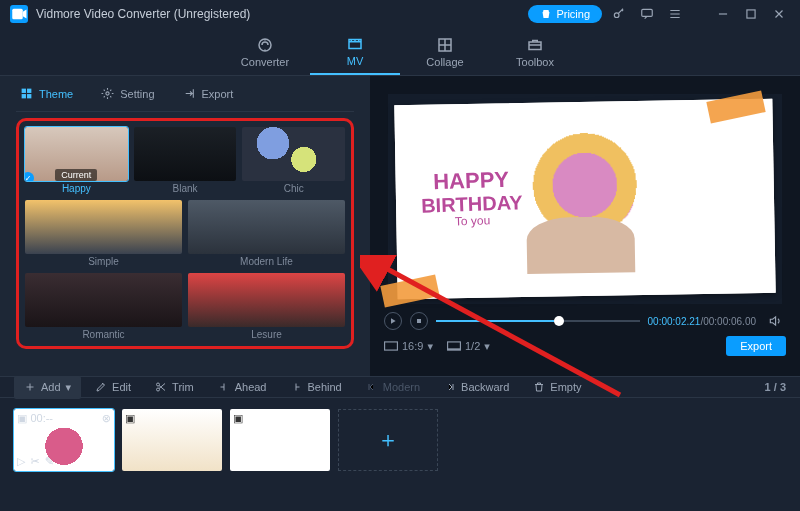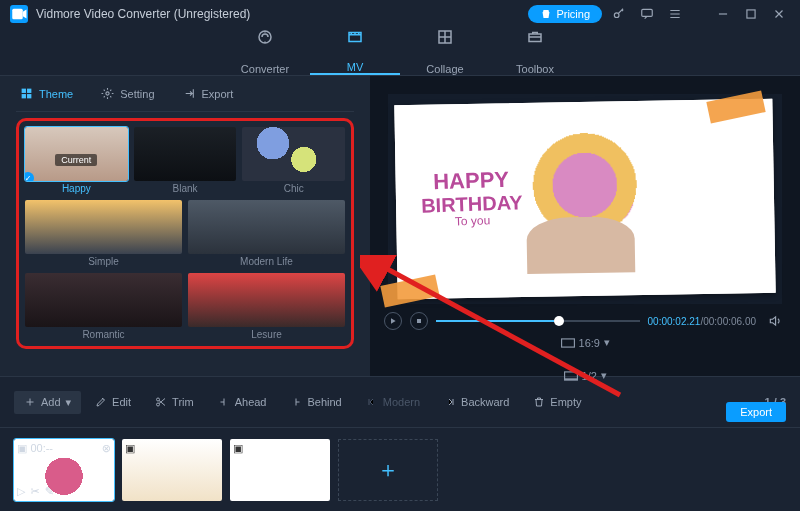--- a/index.html
+++ b/index.html
@@ -5,38 +5,38 @@
   * { box-sizing: border-box; margin: 0; padding: 0; font-family: "Segoe UI", Arial, sans-serif; }
   body { width: 800px; height: 511px; background: #1a2332; color: #c5cdd8; font-size: 11px; overflow: hidden; position: relative; }
   .titlebar { height: 28px; display: flex; align-items: center; padding: 11px 10px; }
   .logo { width: 18px; height: 18px; background: #0a9dff; border-radius: 3px; margin-right: 8px; display:flex; align-items:center; justify-content:center;}
   .title { color: #c5cdd8; font-size: 12px; flex:0 0 auto; }
   .tbar-spacer { flex: 1; }
   .pricing-btn { background:#0a9dff; color:#fff; padding:3px 12px; border-radius:10px; font-size:11px; display:flex; align-items:center; gap:4px; }
   .tbar-icon { width:22px; height:22px; display:flex; align-items:center; justify-content:center; color:#9aa5b5; margin-left:6px; }
   .tbar-icon svg { width:14px;height:14px; }
   .topnav { height: 48px; display:flex; justify-content:center; gap: 0; border-bottom:1px solid #2a3545; }
-  .navitem { width: 90px; display:flex; flex-direction:column; align-items:center; justify-content:space-between; gap:2px; color:#9aa5b5; }
+  .navitem { width: 90px; display:flex; flex-direction:column; align-items:center; justify-content:center; gap:2px; color:#9aa5b5; }
   .navitem.active { color:#44c0ff; border-bottom:2px solid #44c0ff; }
   .navitem .ni-icon { width:20px; height:18px; display:flex; align-items:center; justify-content:center; }
   .navitem .ni-icon svg { width:18px; height:18px; }
   .main { display:flex; height: 300px; }
   .left { width: 370px; background:#1d2736; padding: 0 16px; }
   .subtabs { height:36px; display:flex; align-items:center; gap:20px; border-bottom:1px solid #2a3545; }
   .subtab { display:flex; align-items:center; gap:6px; color:#9aa5b5; padding:6px 4px; }
   .subtab.active { color:#44c0ff; }
   .subtab svg { width:13px; height:13px; }
   .theme-grid { position:relative; margin-top:6px; border:3px solid #e02020; border-radius:10px; padding:6px; }
   .tg-row { display:flex; gap:6px; margin-bottom:6px; }
   .tg-cell { flex:1; display:flex; flex-direction:column; align-items:center; gap:2px; }
   .thumb { width:100%; height:54px; background:#2e3a4d; border-radius:2px; position:relative; overflow:hidden; }
   .tg-cell.sel .thumb { outline:1px solid #44c0ff; }
   .tg-label { font-size:10px; color:#7f8a9b; }
   .tg-cell.sel .tg-label { color:#44c0ff; }
-  .badge { position:absolute; top:27px; left:50%; transform:translateX(-50%); background:rgba(0,0,0,.55); color:#fff; font-size:9px; padding:1px 6px; border-radius:2px; }
+  .badge { position:absolute; top:42px; left:50%; transform:translateX(-50%); background:rgba(0,0,0,.55); color:#fff; font-size:9px; padding:1px 6px; border-radius:2px; }
   .check { position:absolute; bottom:-3px; left:-3px; width:12px; height:12px; border-radius:50%; background:#0a9dff; color:#fff; font-size:8px; display:flex; align-items:center; justify-content:center; }
   .right { flex:1; background:#0f1621; position:relative; }
   .preview-shell { position:absolute; top:18px; left:18px; right:18px; height:210px; background:#141d2b; }
   .pv-frame { position:absolute; top:8px; left:8px; right:8px; bottom:8px; background:#fff; transform:rotate(-1deg); border:2px solid #fff; box-shadow:0 2px 6px rgba(0,0,0,.4); }
   .pv-frame2 { position:absolute; inset:8px; background:linear-gradient(#fff,#fff); display:flex; align-items:center; justify-content:center; }
   .bouquet { width:55%; height:80%; background:radial-gradient(circle at 50% 40%, #d98ac2 0 25%, #f0c060 0 40%, transparent 40%), radial-gradient(circle at 62% 50%, #e79fd0 0 18%, transparent 18%), radial-gradient(circle at 45% 55%, #f5c4e2 0 15%, transparent 15%); position:relative; }
   .hand { position:absolute; bottom:-4px; left:20%; width:55%; height:40%; background:#d7b9a3; border-radius:40% 40% 0 0; }
   .hb-text { position:absolute; left:15px; top:55px; font-family:"Brush Script MT", cursive; color:#b84a9a; text-align:center; line-height:1.1; transform:rotate(-1deg);}
   .hb1 { font-size:22px; font-weight:bold; }
   .hb2 { font-size:20px; font-weight:bold; }
@@ -45,25 +45,25 @@
   .tape.t1 { top:2px; right:18px; transform:rotate(-12deg); }
   .tape.t2 { bottom:2px; left:-6px; transform:rotate(-12deg); }
   .controls { position:absolute; top:234px; left:14px; right:14px; display:flex; align-items:center; gap:8px; color:#8a96a8; }
   .cbtn { width:18px; height:18px; border:1px solid #4a5668; border-radius:50%; display:flex; align-items:center; justify-content:center; }
   .cbtn svg{width:8px;height:8px;}
   .slider-track { flex:1; height:2px; background:#3a4656; position:relative; }
   .slider-fill { position:absolute; left:0; top:0; height:100%; width:58%; background:#44c0ff; }
   .slider-dot { position:absolute; top:-4px; left:58%; width:10px; height:10px; background:#fff; border-radius:50%; }
   .time { font-size:10px; color:#44c0ff; }
   .time .t2 { color:#7f8a9b; }
-  .metarow { position:absolute; top:260px; left:14px; right:14px; display:flex; align-items:center; gap:20px; color:#8a96a8; font-size:11px;flex-direction:column; }
+  .metarow { position:absolute; top:260px; left:14px; right:14px; display:flex; align-items:center; gap:14px; color:#8a96a8; font-size:11px; }
   .aspect { display:flex; align-items:center; gap:4px; }
   .aspect svg{width:14px;height:10px;}
   .export { margin-left:auto; background:#0a9dff; color:#fff; padding:4px 14px; border-radius:3px; }
-  .toolbar { height:52px; display:flex; align-items:center; padding:0 14px; gap:4px; border-top:1px solid #2a3545; border-bottom:1px solid #2a3545; background:#1a2332;}
+  .toolbar { height:22px; display:flex; align-items:center; padding:0 14px; gap:4px; border-top:1px solid #2a3545; border-bottom:1px solid #2a3545; background:#1a2332;}
   .tbtn { display:flex; align-items:center; gap:5px; padding:5px 10px; color:#9aa5b5; border-radius:2px; font-size:11px;}
   .tbtn.primary { background:#2a3545; }
   .tbtn.disabled { color:#4a5668; }
   .tbtn svg { width:12px; height:12px; }
   .pagecount { margin-left:auto; color:#8a96a8; font-size:11px;font-weight:bold; }
   .timeline { height:84px; padding:10px 14px; display:flex; gap:8px; align-items:center; }
   .clip { width:100px; height:62px; background:#2e3a4d; position:relative; border-radius:2px; overflow:hidden; }
   .clip.sel { outline:1px solid #44c0ff; }
   .clip .ov { position:absolute; top:3px; left:3px; display:flex; gap:3px; color:#cfd7e2;}
   .clip .ov-r { position:absolute; top:3px; right:3px; color:#cfd7e2;}

